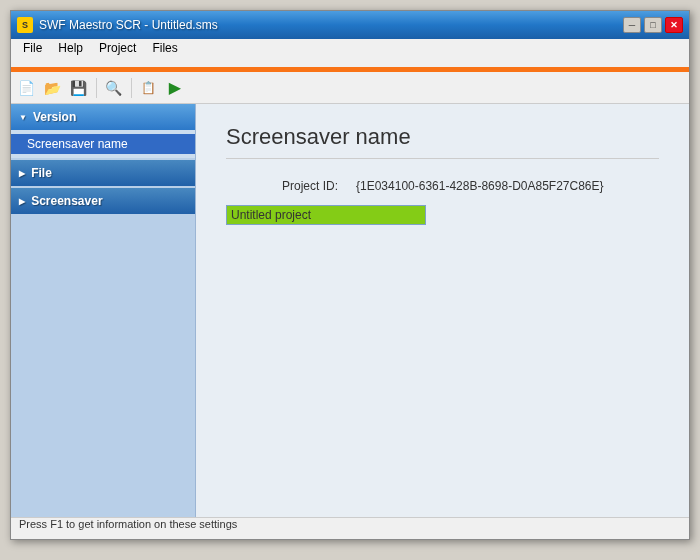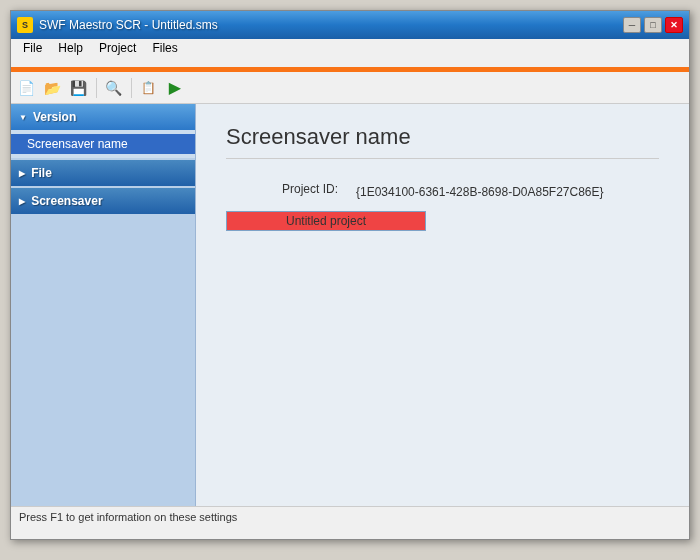--- a/index.html
+++ b/index.html
@@ -203,41 +203,40 @@
       width: 130px;
       font-size: 12px;
       color: #333;
       text-align: right;
       padding-right: 18px;
       flex-shrink: 0;
     }
     .form-value {
       font-size: 12px;
       color: #333;
-      margin-top: 6px;
     }
     .form-input {
       width: 200px;
       height: 20px;
       border: 1px solid #7da2c7;
       background: white;
       padding: 1px 4px;
       font-size: 12px;
       color: #333;
       outline: none;
     }
 
     
     .status-bar {
       height: 22px;
       background: #f0f0f0;
       border-top: 1px solid #ccc;
       display: flex;
-      align-items: flex-end;
-      padding: 16px 8px;
+      align-items: flex-start;
+      padding: 0 8px;
       font-size: 11px;
       color: #333;
       flex-shrink: 0;
     }
   </style>
 </head>
 <body>
 
 <div class="window">
 
@@ -305,21 +304,21 @@
 
     <div class="content-panel">
       <div class="content-title">Screensaver name</div>
 
       <div class="form-row">
         <span class="form-label">Project ID:</span>
         <span class="form-value">{1E034100-6361-428B-8698-D0A85F27C86E}</span>
       </div>
 
       <div class="form-row">
-        <input class="form-input" type="text" value="Untitled project" style="background: #ef4444; color: rgb(51, 51, 51); text-align: center;">
+        <input class="form-input" type="text" value="Untitled project" style="background: #84cc16; color: rgb(51, 51, 51);">
       </div>
     </div>
 
   </div>
 
   <div class="status-bar">
     <span>Press F1 to get information on these settings</span>
   </div>
 
 </div>

